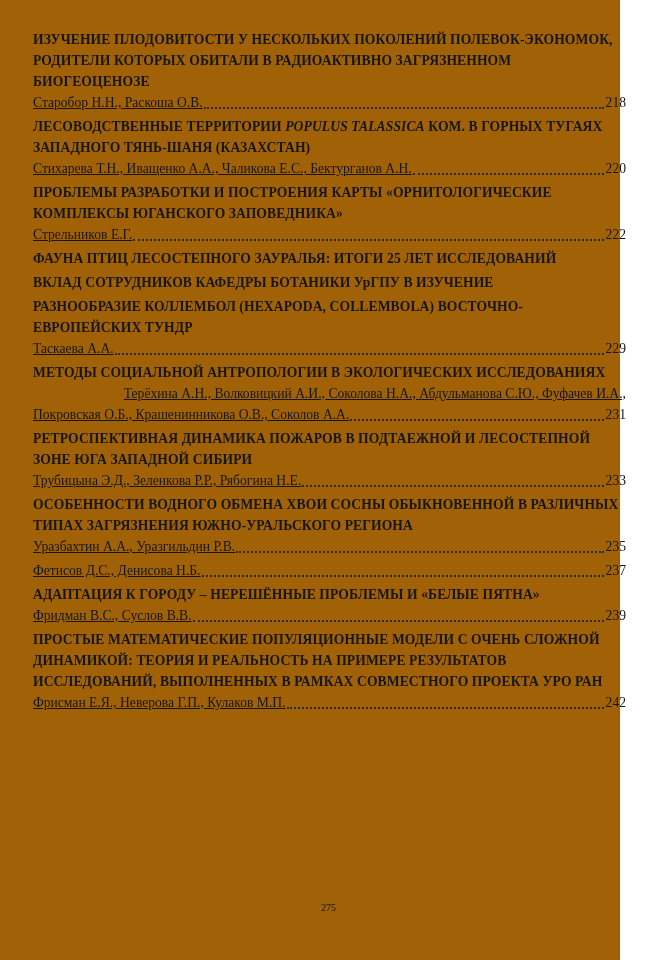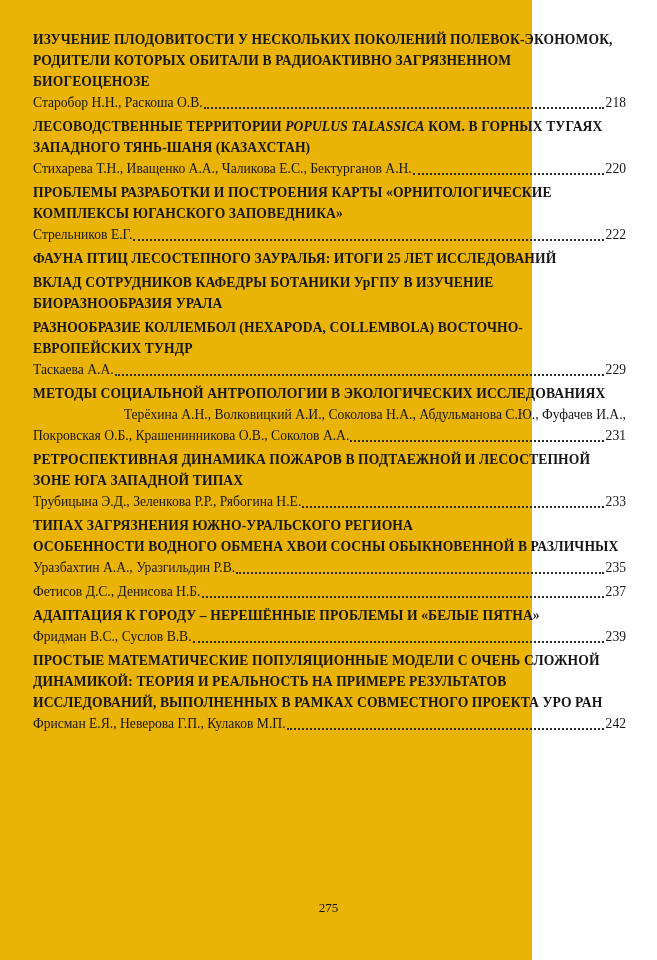--- a/index.html
+++ b/index.html
@@ -10,23 +10,23 @@
   body {
     width: 657px;
     height: 960px;
     font-family: "Liberation Serif", "DejaVu Serif", serif;
     color: #161616;
     position: relative;
     overflow: hidden;
   }
   .page {
     position: relative;
-    width: 532px;
+    width: 620px;
     height: 960px;
-    background: #eab308;
+    background: #a16207;
   }
   .toc {
     position: absolute;
     left: 33px;
     top: 29px;
     width: 593px;
   }
   .entry {
     margin-bottom: 3px;
   }
@@ -47,39 +47,40 @@
     text-align: right;
   }
   .arow {
     display: flex;
     align-items: flex-end;
     font-size: 13.6px;
     line-height: 21px;
   }
   .names {
     white-space: nowrap;
+    text-decoration: underline;
   }
   .leader {
     flex: 1 1 auto;
     min-width: 8px;
     height: 0;
     border-bottom: 2px dotted #2b2b2b;
     margin: 0 2px 4px 1px;
     align-self: flex-end;
   }
   .pageno {
     white-space: nowrap;
   }
   .footer {
     position: absolute;
     left: 0;
     top: 898px;
     width: 657px;
     text-align: center;
-    font-size: 13px;
+    font-size: 10px;
     line-height: 20px;
   }
 </style>
 </head>
 <body>
 
 <div class="page">
   <main class="toc" id="toc">
       <div class="entry">
         <div>
@@ -116,21 +117,20 @@
         </div>
       </div>
       <div class="entry">
         <div>
           <div class="tline"><span>ФАУНА ПТИЦ ЛЕСОСТЕПНОГО ЗАУРАЛЬЯ: ИТОГИ 25 ЛЕТ ИССЛЕДОВАНИЙ</span></div>
         </div>
       </div>
       <div class="entry">
         <div>
           <div class="tline"><span>ВКЛАД СОТРУДНИКОВ КАФЕДРЫ БОТАНИКИ УрГПУ В ИЗУЧЕНИЕ</span></div>
-          <div class="tline"><span>БИОРАЗНООБРАЗИЯ УРАЛА</span></div>
         </div>
       </div>
       <div class="entry">
         <div>
           <div class="tline"><span>РАЗНООБРАЗИЕ КОЛЛЕМБОЛ (HEXAPODA, COLLEMBOLA) ВОСТОЧНО-</span></div>
           <div class="tline"><span>ЕВРОПЕЙСКИХ ТУНДР</span></div>
         </div>
         <div class="arow">
           <span class="names">Таскаева А.А.</span>
           <span class="leader"></span>
@@ -144,32 +144,32 @@
         <div class="aline"><span class="names">Терёхина А.Н., Волковицкий А.И., Соколова Н.А., Абдульманова С.Ю., Фуфачев И.А.,</span></div>
         <div class="arow">
           <span class="names">Покровская О.Б., Крашенинникова О.В., Соколов А.А.</span>
           <span class="leader"></span>
           <span class="pageno">231</span>
         </div>
       </div>
       <div class="entry">
         <div>
           <div class="tline"><span>РЕТРОСПЕКТИВНАЯ ДИНАМИКА ПОЖАРОВ В ПОДТАЕЖНОЙ И ЛЕСОСТЕПНОЙ</span></div>
-          <div class="tline"><span>ЗОНЕ ЮГА ЗАПАДНОЙ ТИПАХ</span></div>
+          <div class="tline"><span>ЗОНЕ ЮГА ЗАПАДНОЙ СИБИРИ</span></div>
         </div>
         <div class="arow">
           <span class="names">Трубицына Э.Д., Зеленкова Р.Р., Рябогина Н.Е.</span>
           <span class="leader"></span>
           <span class="pageno">233</span>
         </div>
       </div>
       <div class="entry">
         <div>
+          <div class="tline"><span>ОСОБЕННОСТИ ВОДНОГО ОБМЕНА ХВОИ СОСНЫ ОБЫКНОВЕННОЙ В РАЗЛИЧНЫХ</span></div>
           <div class="tline"><span>ТИПАХ ЗАГРЯЗНЕНИЯ ЮЖНО-УРАЛЬСКОГО РЕГИОНА</span></div>
-          <div class="tline"><span>ОСОБЕННОСТИ ВОДНОГО ОБМЕНА ХВОИ СОСНЫ ОБЫКНОВЕННОЙ В РАЗЛИЧНЫХ</span></div>
         </div>
         <div class="arow">
           <span class="names">Уразбахтин А.А., Уразгильдин Р.В.</span>
           <span class="leader"></span>
           <span class="pageno">235</span>
         </div>
       </div>
       <div class="entry">
         <div class="arow">
           <span class="names">Фетисов Д.С., Денисова Н.Б.</span>

